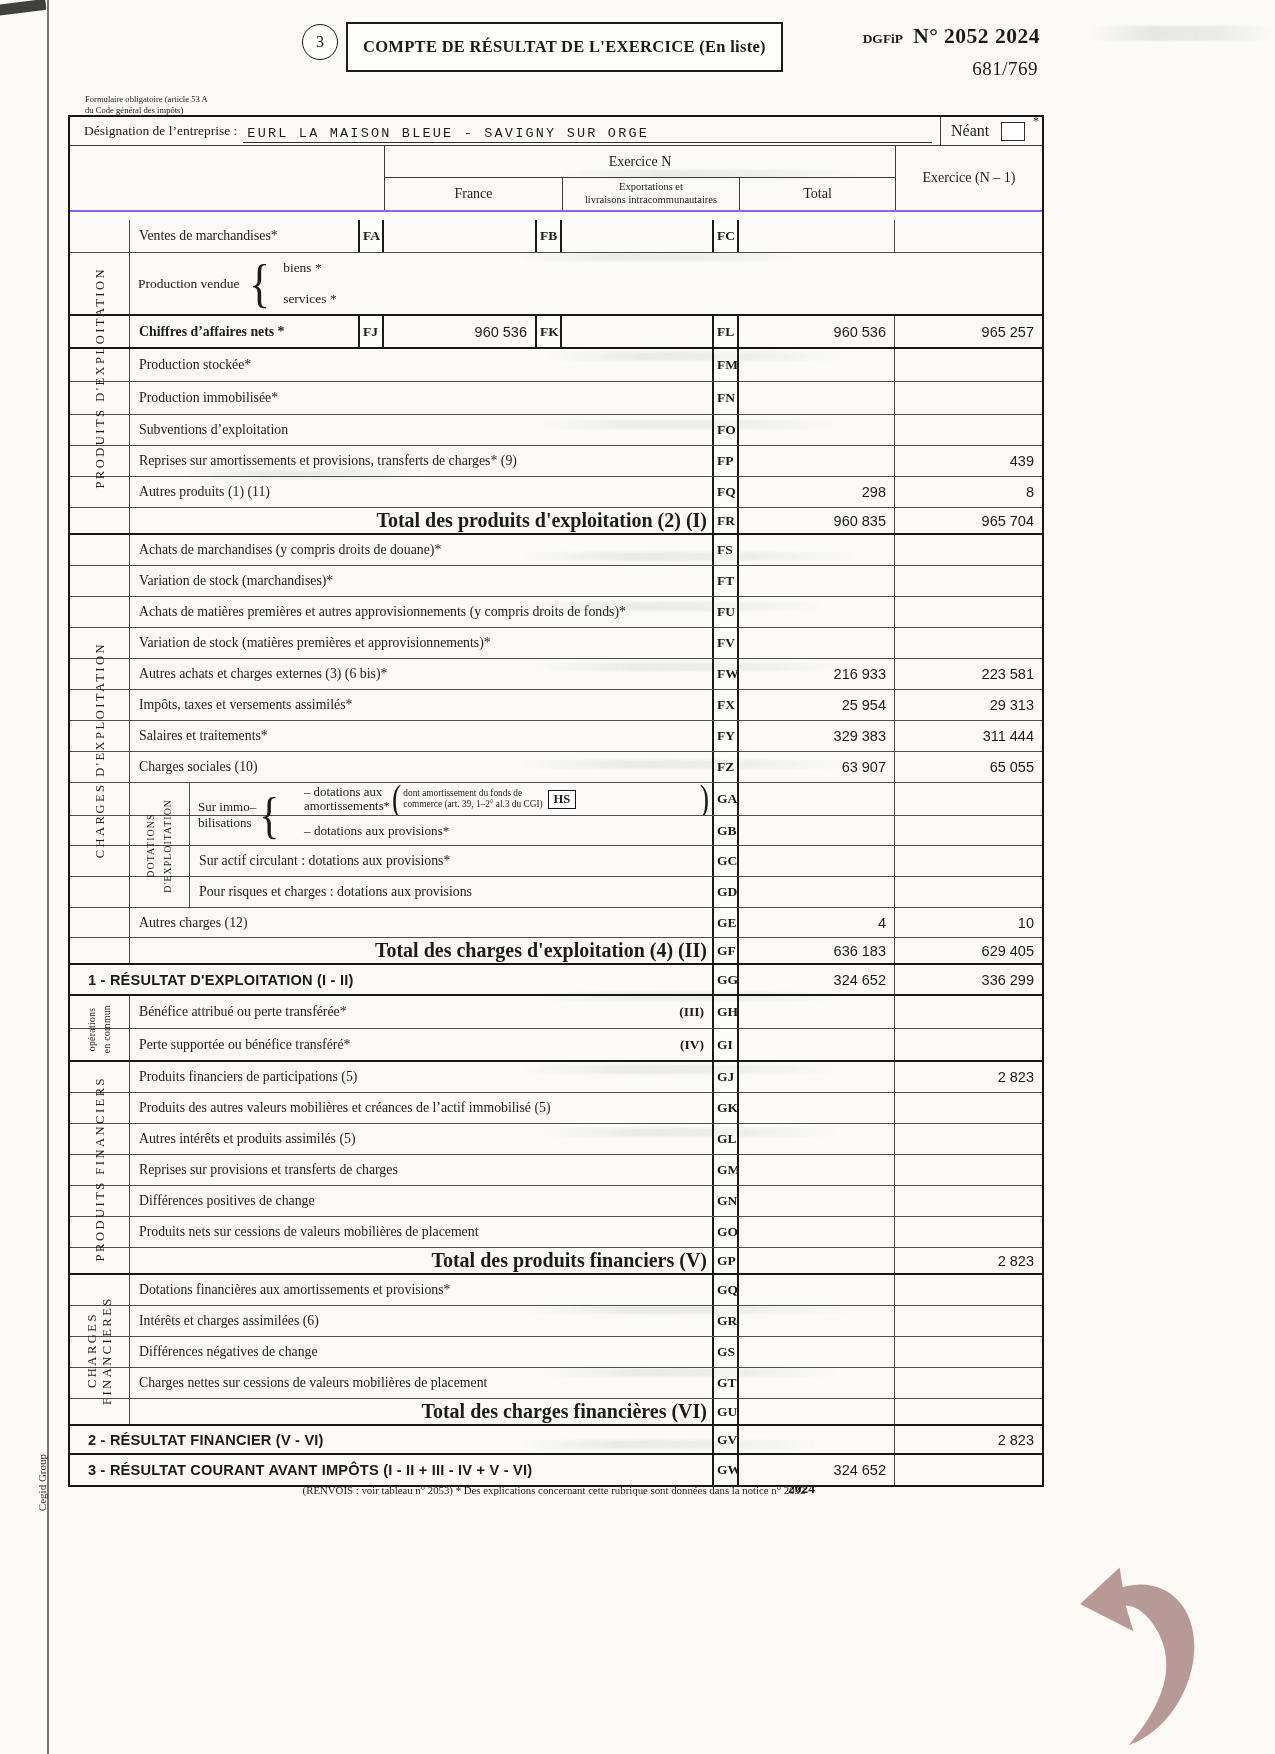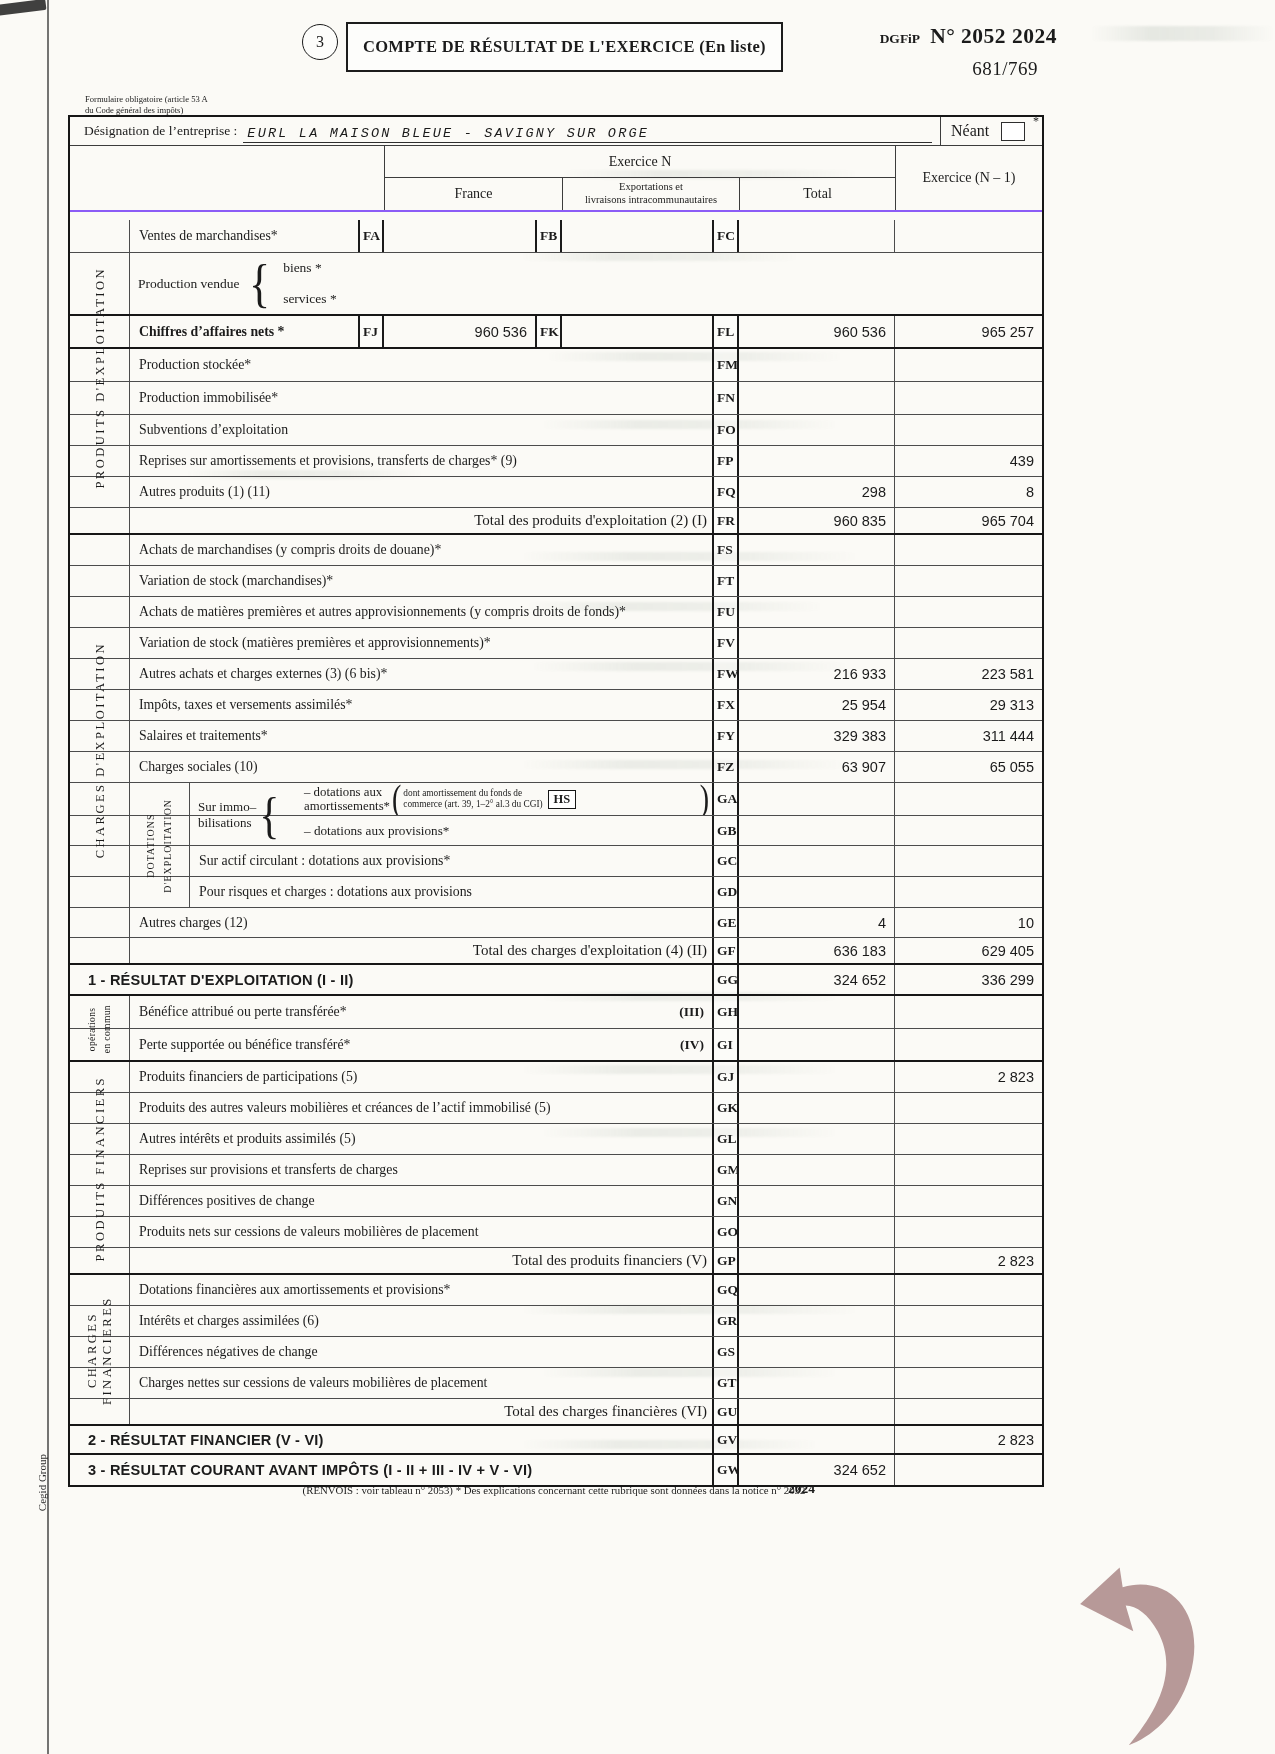--- a/index.html
+++ b/index.html
@@ -9,34 +9,34 @@
   
   .scan-edge{position:absolute;left:47px;top:0;width:2px;height:1754px;background:#3a3a3a;opacity:.7;}
   .corner-blob{position:absolute;left:-6px;top:2px;width:52px;height:11px;background:#1f1f1f;transform:rotate(-7deg);opacity:.85;border-radius:2px;}
   .smudge{position:absolute;height:9px;background:linear-gradient(90deg,transparent,rgba(110,130,115,.38),rgba(110,130,115,.30),transparent);opacity:.30;filter:blur(1.2px);border-radius:4px;pointer-events:none;}
 
   
   .circle-num{position:absolute;left:302px;top:24px;width:34px;height:34px;border:1.6px solid #1c1c1c;border-radius:50%;
               display:flex;align-items:center;justify-content:center;font-size:16px;background:rgba(255,255,255,.5);}
   .title-box{position:absolute;left:346px;top:22px;border:2px solid #1c1c1c;padding:13px 15px;font-weight:700;font-size:16.5px;
              letter-spacing:.3px;background:rgba(255,255,255,.55);white-space:nowrap;}
-  .dgfip-wrap{position:absolute;right:218px;top:24px;display:flex;align-items:baseline;gap:10px;margin-left:42px;}
+  .dgfip-wrap{position:absolute;right:235px;top:24px;display:flex;align-items:baseline;gap:10px;margin-left:42px;}
   .dgfip{font-weight:700;font-size:13.5px;}
   .form-number{font-weight:700;font-size:21.5px;letter-spacing:.5px;}
   .page-ref{position:absolute;right:237px;top:58px;font-size:19px;letter-spacing:.5px;}
   .legal-note{position:absolute;left:85px;top:94px;width:185px;font-size:8.6px;line-height:1.3;text-align:left;color:#222;}
 
   
   .frame{position:absolute;left:68px;top:115px;width:972px;border:2px solid #161616;box-sizing:content-box;}
 
   
   .desig{height:29px;display:flex;align-items:center;border-bottom:1px solid #3c3c3c;box-sizing:border-box;}
   .desig-label{padding-left:14px;font-size:13.5px;white-space:nowrap;}
   .desig-value{flex:1;margin:0 8px 0 6px;border-bottom:1px solid #2e2e2e;font-family:"Liberation Mono",monospace;
-               font-size:13.5px;letter-spacing:2.2px;height:21px;display:flex;align-items:flex-end;padding:0 0 1px 4px;white-space:nowrap;overflow:hidden;font-style:italic;}
+               font-size:13.5px;letter-spacing:2.2px;height:21px;display:flex;align-items:flex-end;padding:0 0 1px 4px;white-space:nowrap;overflow:hidden;}
   .desig-neant{width:102px;align-self:stretch;border-left:1px solid #3c3c3c;display:flex;align-items:center;gap:12px;padding-left:10px;position:relative;box-sizing:border-box;}
   .neant-box{width:22px;height:17px;border:1.5px solid #2e2e2e;background:#fff;}
   .neant-star{position:absolute;right:3px;top:-3px;font-size:12px;}
 
   
   .hdr{position:relative;height:66px;border-bottom:2px solid #8b5cf6;box-sizing:border-box;}
   .hc{position:absolute;display:flex;align-items:center;justify-content:center;font-size:14px;box-sizing:border-box;}
   #hc-exn{left:314px;top:0;width:511px;height:32px;border-left:1px solid #3c3c3c;border-bottom:1px solid #3c3c3c;}
   #hc-n1{left:825px;top:0;width:147px;height:64px;border-left:1px solid #3c3c3c;}
   #hc-fr{left:314px;top:32px;width:178px;height:32px;border-left:1px solid #3c3c3c;}
@@ -45,21 +45,21 @@
 
   
   .tbody{position:relative;}
   .row{display:flex;border-bottom:1px solid #4c4c4c;box-sizing:border-box;}
   .row.sep-heavy{border-bottom:2px solid #161616;}
   .row:last-child{border-bottom:none;}
   .cell{box-sizing:border-box;height:100%;display:flex;align-items:center;overflow:hidden;flex:none;}
   .c-cat{width:60px;border-right:1px solid #4c4c4c;}
   .c-label{width:228px;padding-left:9px;font-size:13.8px;}
   .c-labelwide{width:582px;padding-left:9px;font-size:13.8px;}
-  .c-labelwide.t-right{justify-content:flex-end;padding-right:5px;font-weight:400;font-size:15px;}
+  .c-labelwide.t-right{justify-content:flex-end;padding-right:5px;font-weight:700;font-size:20px;}
   .with-roman{justify-content:space-between;padding-right:8px;}
   .roman{font-weight:700;font-size:13.5px;}
   .c-labelfull{width:642px;padding-left:18px;}
   .lab-result{font-family:"Liberation Sans",sans-serif;font-weight:700;font-size:14.6px;letter-spacing:.2px;}
   .bold{font-weight:700;}
   .code{font-weight:600;font-size:13.5px;padding-left:3px;border-left:2px solid #1a1a1a;border-right:2px solid #1a1a1a;background:rgba(255,255,255,.35);}
   .c-code{width:26px;}
   .c-code2{width:27px;}
   .val{justify-content:flex-end;padding-right:8px;font-family:"Liberation Sans",sans-serif;font-size:14.5px;}
   .w-fr{width:151px;}

